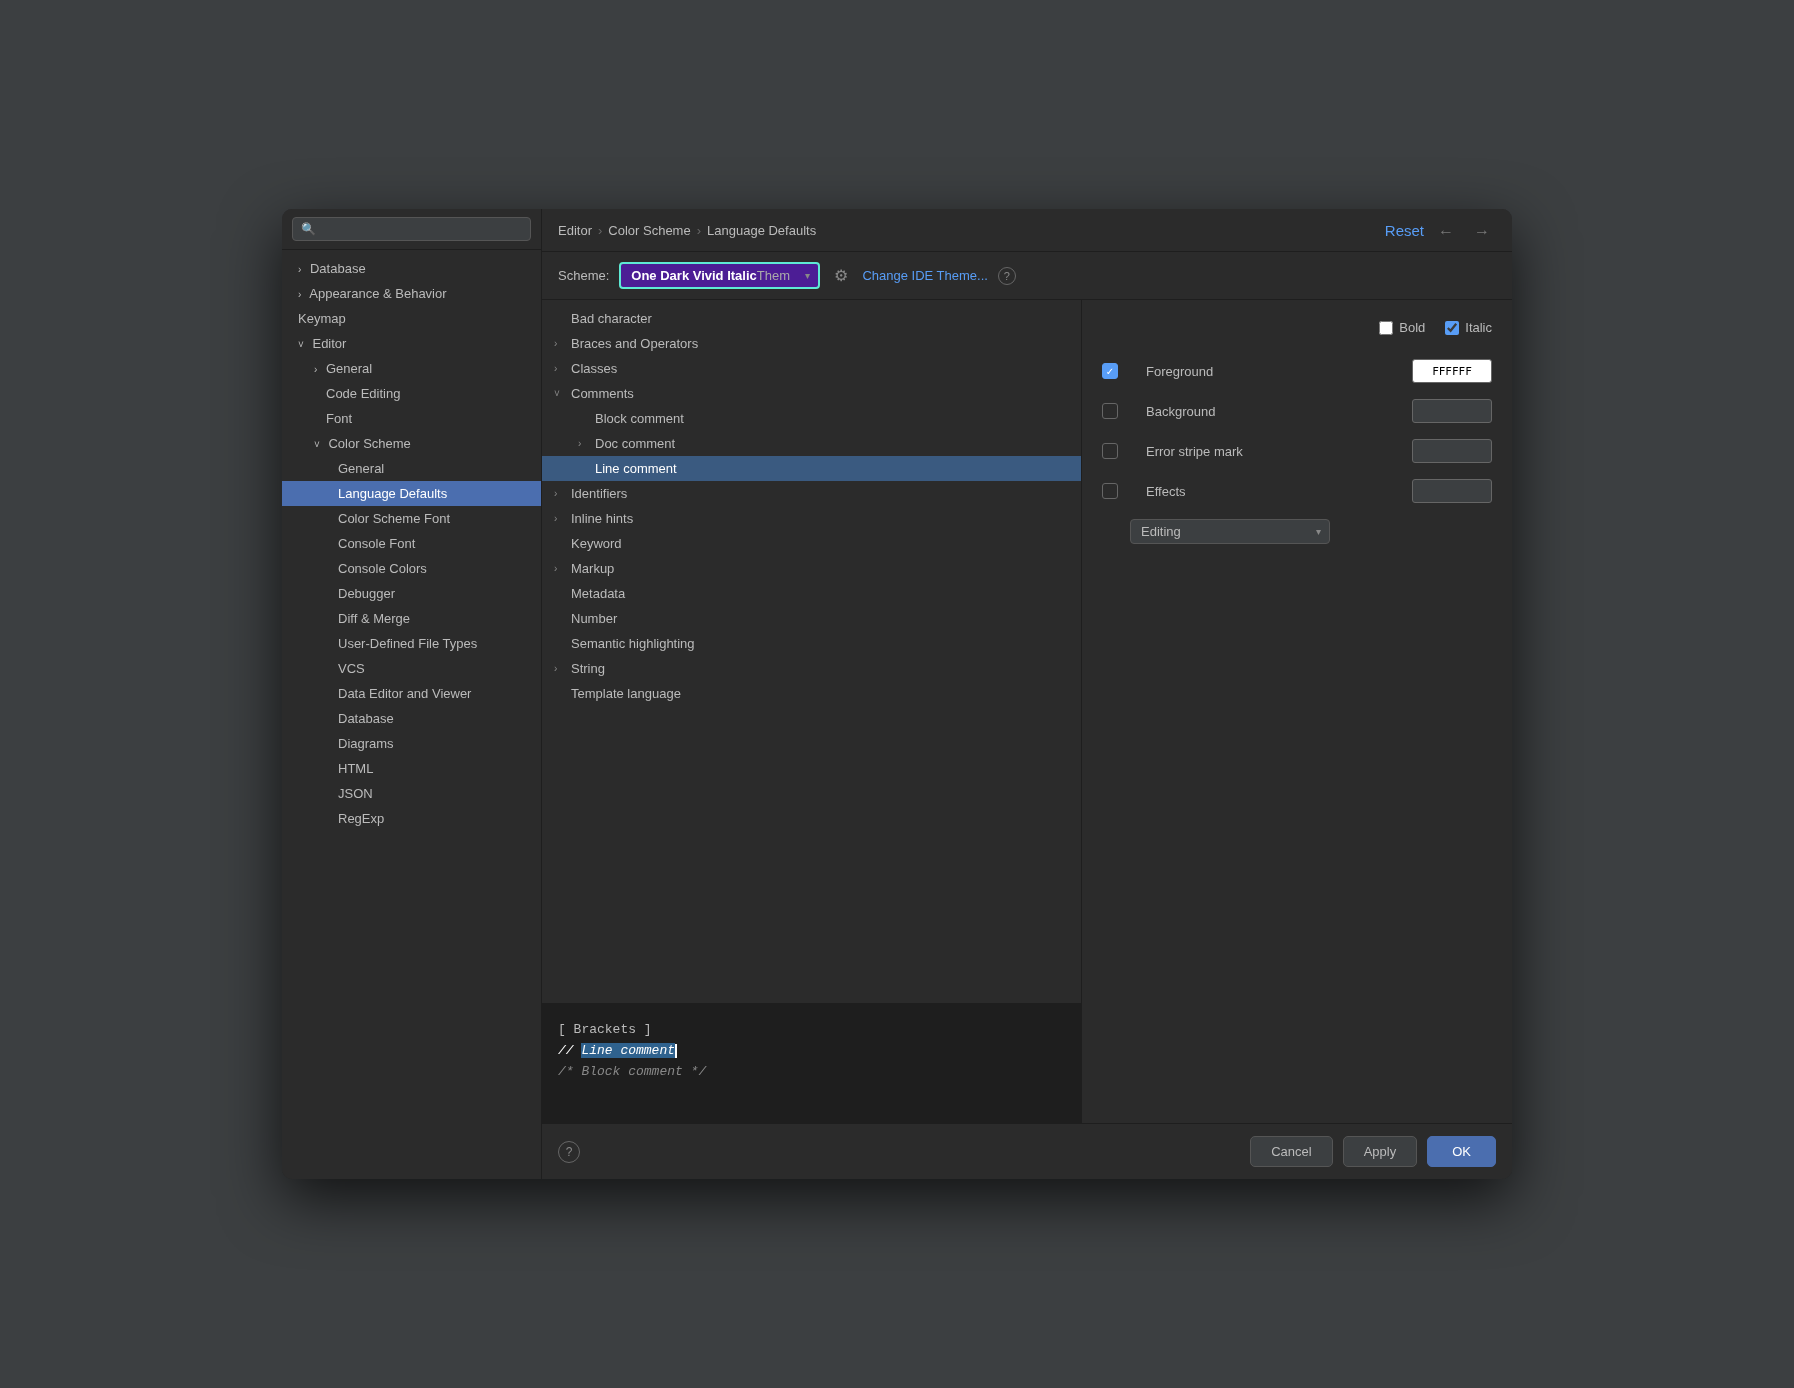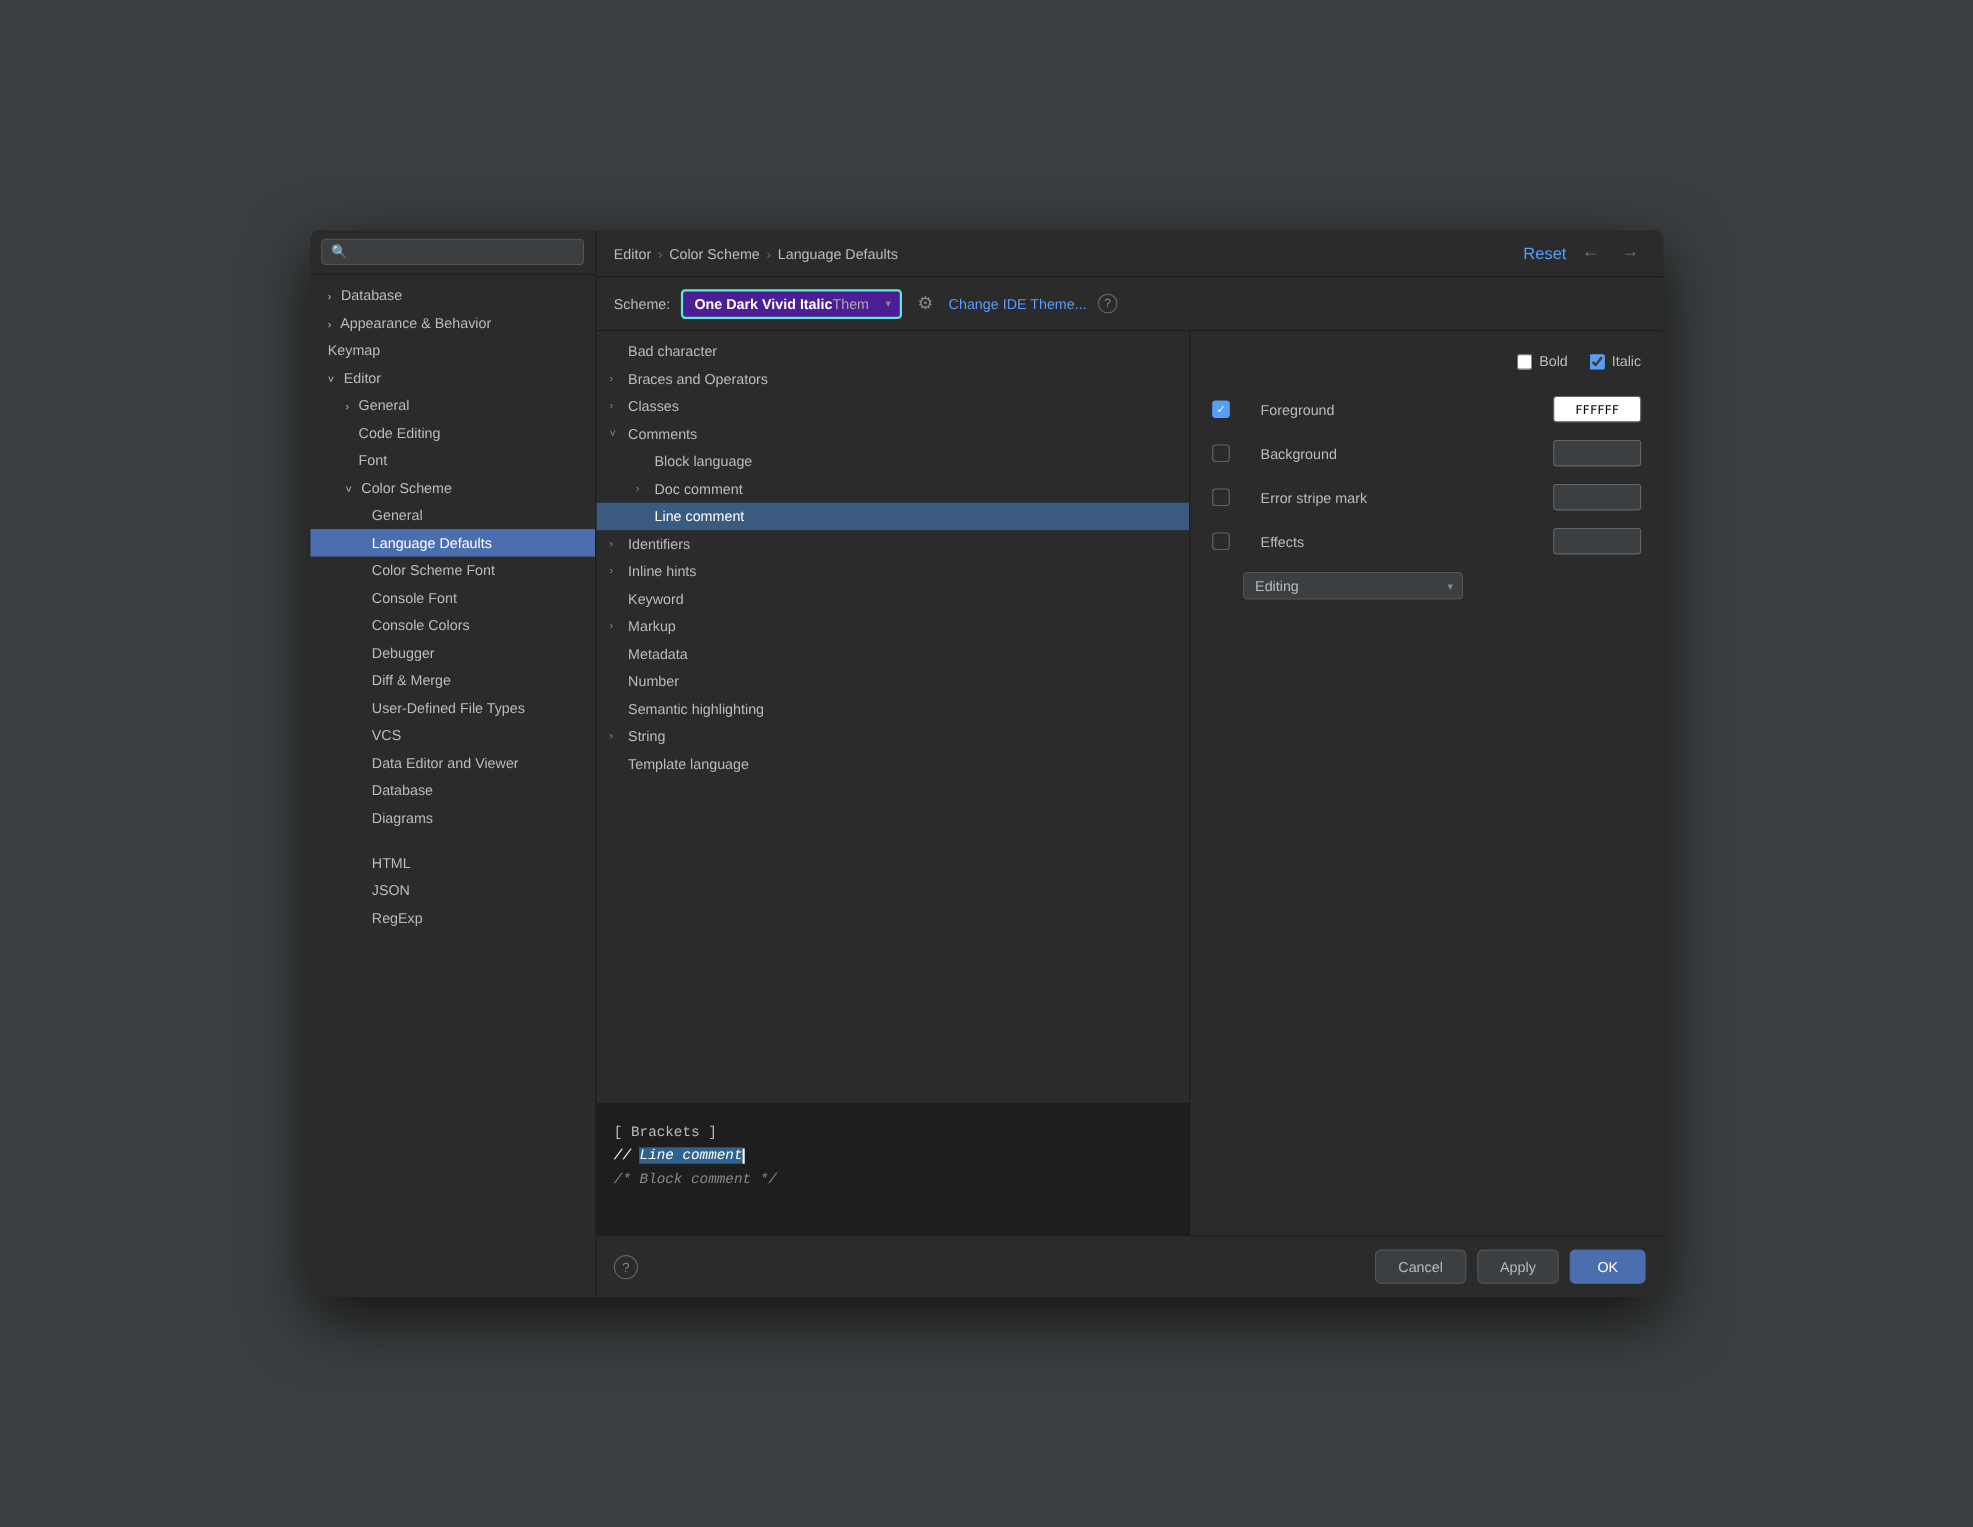--- a/index.html
+++ b/index.html
@@ -481,21 +481,21 @@
         </div>
         <div class="nav-item nav-indent-2" style="padding-left:56px;">
           <span>Data Editor and Viewer</span>
         </div>
         <div class="nav-item nav-indent-2" style="padding-left:56px;">
           <span>Database</span>
         </div>
         <div class="nav-item nav-indent-2" style="padding-left:56px;">
           <span>Diagrams</span>
         </div>
-        <div class="nav-item nav-indent-2" style="padding-left:56px;margin-top:16px;">
+        <div class="nav-item nav-indent-2" style="padding-left:56px;">
           <span>HTML</span>
         </div>
         <div class="nav-item nav-indent-2" style="padding-left:56px;">
           <span>JSON</span>
         </div>
         <div class="nav-item nav-indent-2" style="padding-left:56px;">
           <span>RegExp</span>
         </div>
       </div>
     </div>
@@ -544,21 +544,21 @@
             <div class="tree-item">
               <span class="chevron">›</span>
               <span>Classes</span>
             </div>
             <div class="tree-item">
               <span class="chevron">˅</span>
               <span>Comments</span>
             </div>
             <div class="tree-item tree-indent-1" style="padding-left:36px;">
               <span class="chevron" style="opacity:0;">›</span>
-              <span>Block language</span>
+              <span>Block comment</span>
             </div>
             <div class="tree-item tree-indent-1" style="padding-left:36px;">
               <span class="chevron">›</span>
               <span>Doc comment</span>
             </div>
             <div class="tree-item tree-indent-1 selected" style="padding-left:36px;">
               <span class="chevron" style="opacity:0;">›</span>
               <span>Line comment</span>
             </div>
             <div class="tree-item">

